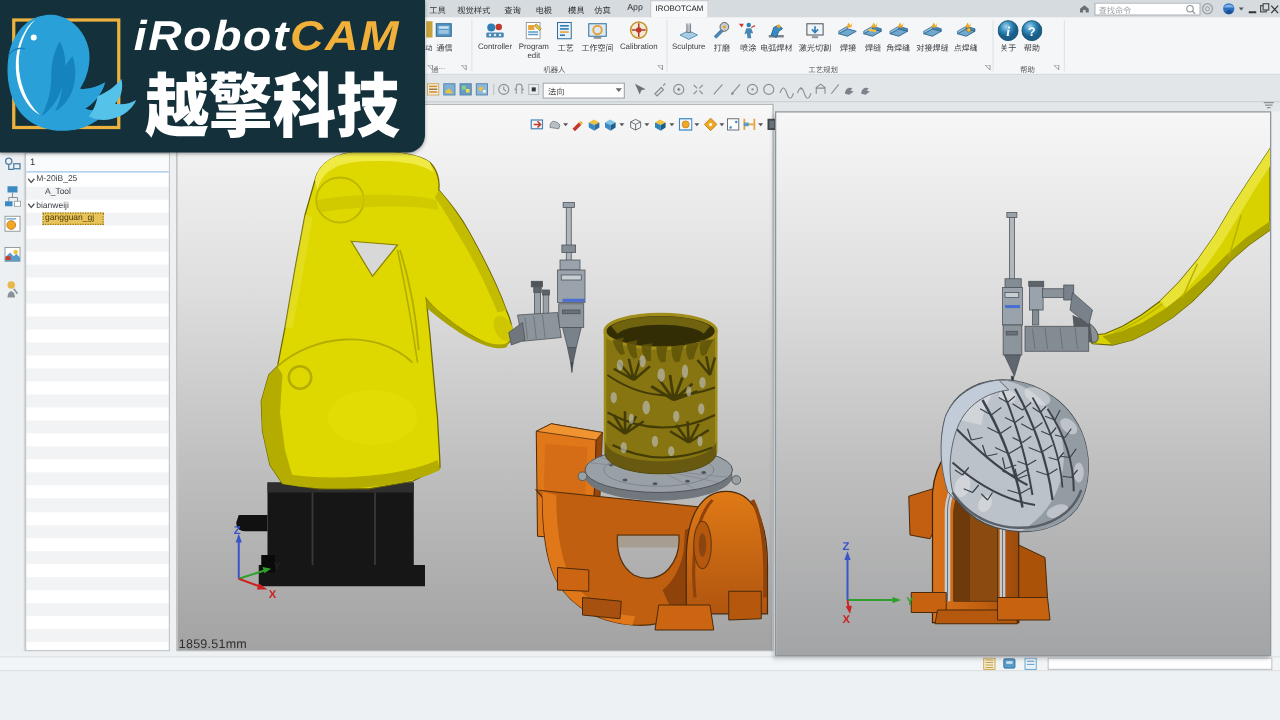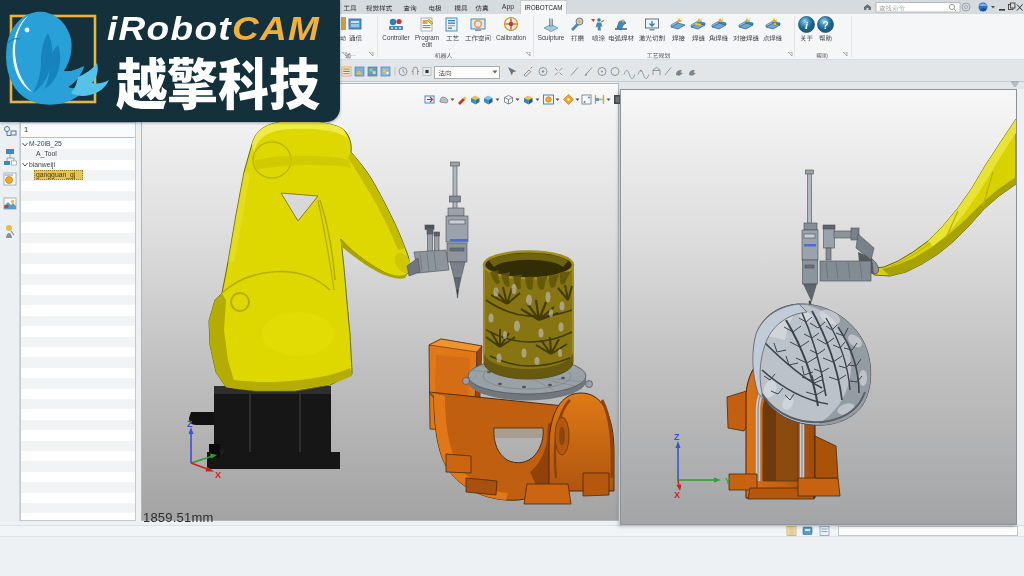--- a/index.html
+++ b/index.html
@@ -417,21 +417,21 @@
       <path d="M1.5 1v9M9.5 1v9M1.5 5.5h8" stroke="#e8a33d" stroke-width="1.4" fill="none"></path>
       <rect x="1" y="4" width="4" height="3" fill="#5b9bc8"></rect>
     </svg>
     <svg class="abs" style="left:606.0px;top:98px" width="5" height="4">
       <path d="M0.5 0.5l2 2.5 2-2.5z" fill="#555"></path>
     </svg>
     <svg class="abs" style="left:613.0px;top:94px" width="11" height="11" viewBox="0 0 11 11">
       <rect x="1" y="1" width="6" height="9" fill="#3f464c"></rect>
       <rect x="2.5" y="2.5" width="4" height="6" fill="#6a7178"></rect>
     </svg>
-    <div class="abs" style="left:143px;top:509.5px;font-size:13px;color:#2e2e2e;letter-spacing:0.2px">1859.51mm</div>
+    <div class="abs" style="left:143px;top:509.5px;font-size:10px;color:#2e2e2e;letter-spacing:0.2px">1859.51mm</div>
     <svg class="abs" style="left:142px;top:84px" width="476" height="436" viewBox="142 84 476 436">
 <defs>
 <linearGradient id="org" x1="0" y1="0" x2="1" y2="0">
           <stop offset="0" stop-color="#e07a16"></stop>
           <stop offset="0.5" stop-color="#cc6410"></stop>
           <stop offset="1" stop-color="#a14c0c"></stop>
         </linearGradient>
 <linearGradient id="org2" x1="0" y1="0" x2="0" y2="1">
           <stop offset="0" stop-color="#e07a16"></stop>
           <stop offset="1" stop-color="#b05510"></stop>

